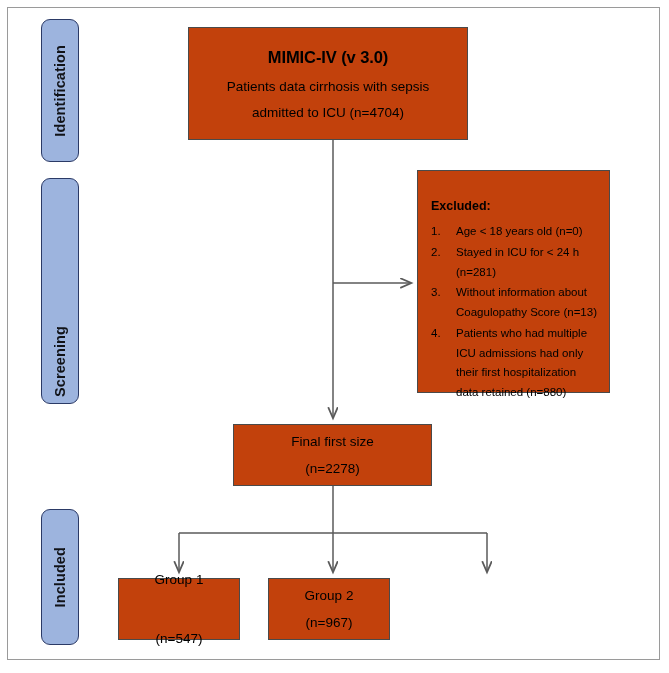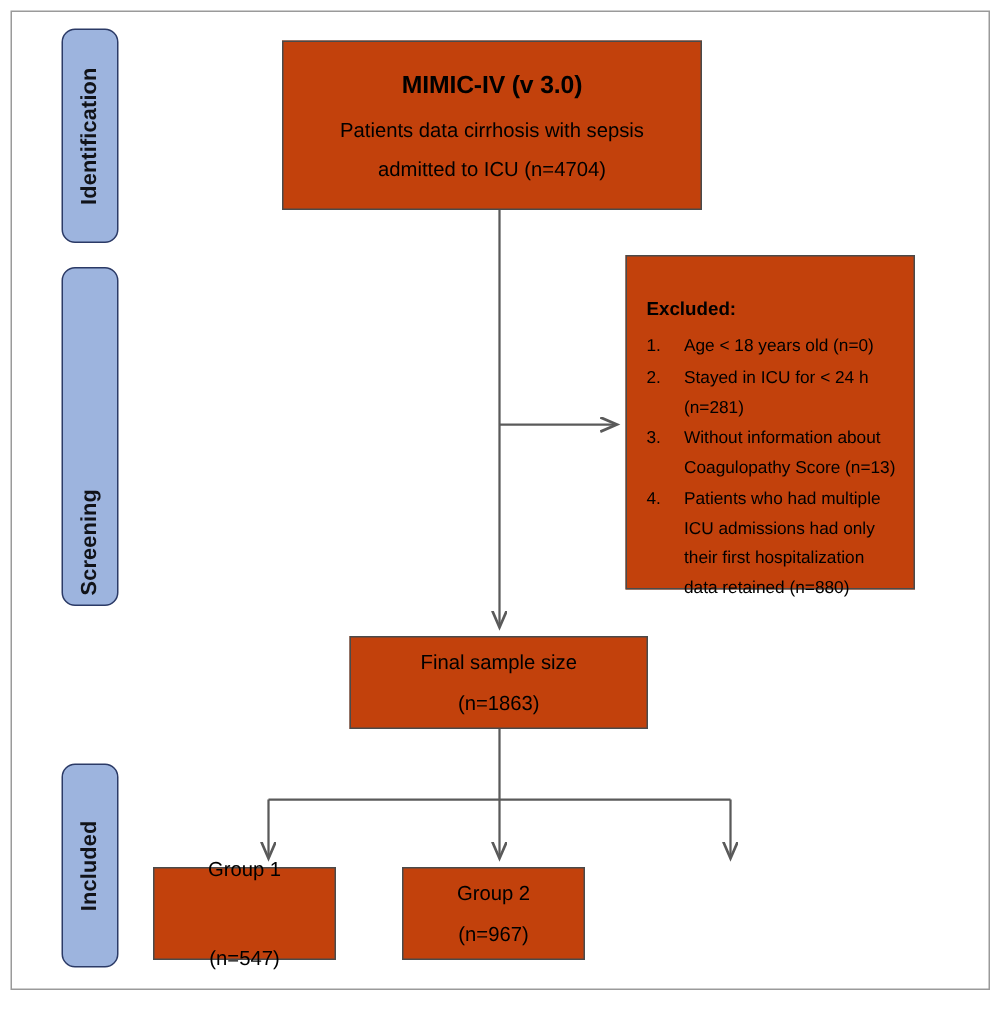--- a/index.html
+++ b/index.html
@@ -143,21 +143,21 @@
     flex-direction: column;
     align-items: center;
     justify-content: center;
   }
   .group-box .grp-line {
     font-size: 13.5px;
     line-height: 1.0;
   }
   .group-box .grp-line.first { margin-bottom: 13px; }
 
-  #box-group-1 { left: 102px; gap: 32px; }
+  #box-group-1 { left: 118px; gap: 32px; }
   #box-group-2 { left: 268px; }
   #box-group-3 { left: 426px; }
 
   
   #connectors {
     position: absolute;
     left: 0; top: 0;
     width: 669px;
     height: 673px;
     pointer-events: none;
@@ -225,22 +225,22 @@
         <span>Without information about Coagulopathy Score (n=13)</span>
       </li>
       <li class="excl-item">
         <span class="excl-num">4.</span>
         <span>Patients who had multiple ICU admissions had only their first hospitalization data retained (n=880)</span>
       </li>
     </ul>
   </div>
 
   <div class="flow-box" id="box-final">
-    <div class="fin-line first">Final sample size</div>
-    <div class="fin-line">(n=1863)</div>
+    <div class="fin-line first">Final first size</div>
+    <div class="fin-line">(n=2278)</div>
   </div>
 
   <div class="flow-box group-box" id="box-group-1">
     <div class="grp-line first">Group 1</div>
     <div class="grp-line">(n=547)</div>
   </div>
 
   <div class="flow-box group-box" id="box-group-2">
     <div class="grp-line first">Group 2</div>
     <div class="grp-line">(n=967)</div>

